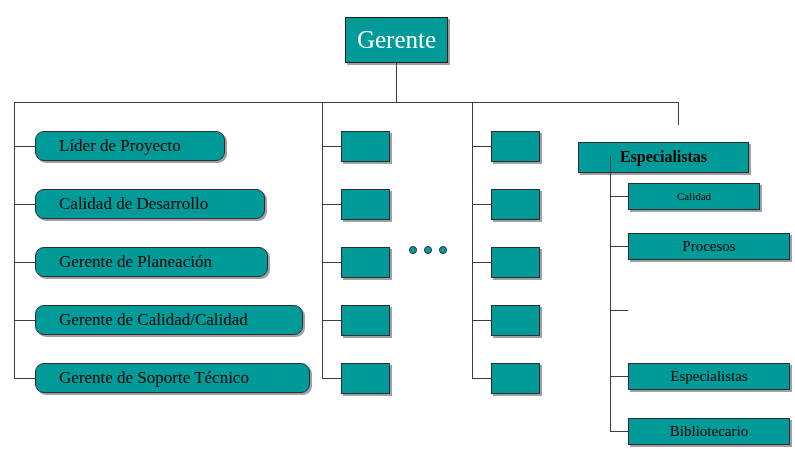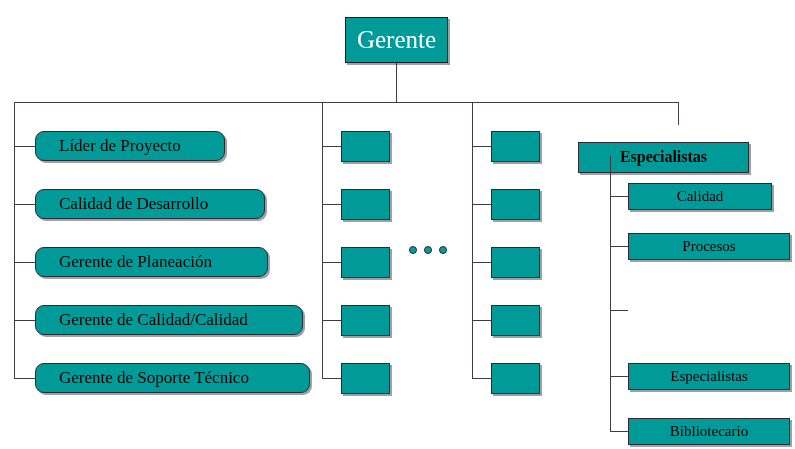--- a/index.html
+++ b/index.html
@@ -172,21 +172,21 @@
     <span class="txt">Especialistas</span>
   </div>
 
   <div class="ln v" style="left:610px; top:156px; height:276px;"></div>
   <div class="ln h" style="left:610px; top:196px; width:18px;"></div>
   <div class="ln h" style="left:610px; top:246px; width:18px;"></div>
   <div class="ln h" style="left:610px; top:310px; width:18px;"></div>
   <div class="ln h" style="left:610px; top:376px; width:18px;"></div>
   <div class="ln h" style="left:610px; top:431px; width:18px;"></div>
 
-  <div class="node" style="left:628px; top:183px; width:144px; height:27px; font-size:15px;">
+  <div class="node" style="left:628px; top:183px; width:132px; height:27px; font-size:11px;">
     <span class="txt">Calidad</span>
   </div>
   <div class="node" style="left:628px; top:233px; width:162px; height:27px; font-size:15px;">
     <span class="txt">Procesos</span>
   </div>
   <div class="node" style="left:628px; top:363px; width:162px; height:27px; font-size:15px;">
     <span class="txt">Especialistas</span>
   </div>
   <div class="node" style="left:628px; top:418px; width:162px; height:27px; font-size:15px;">
     <span class="txt">Bibliotecario</span>

